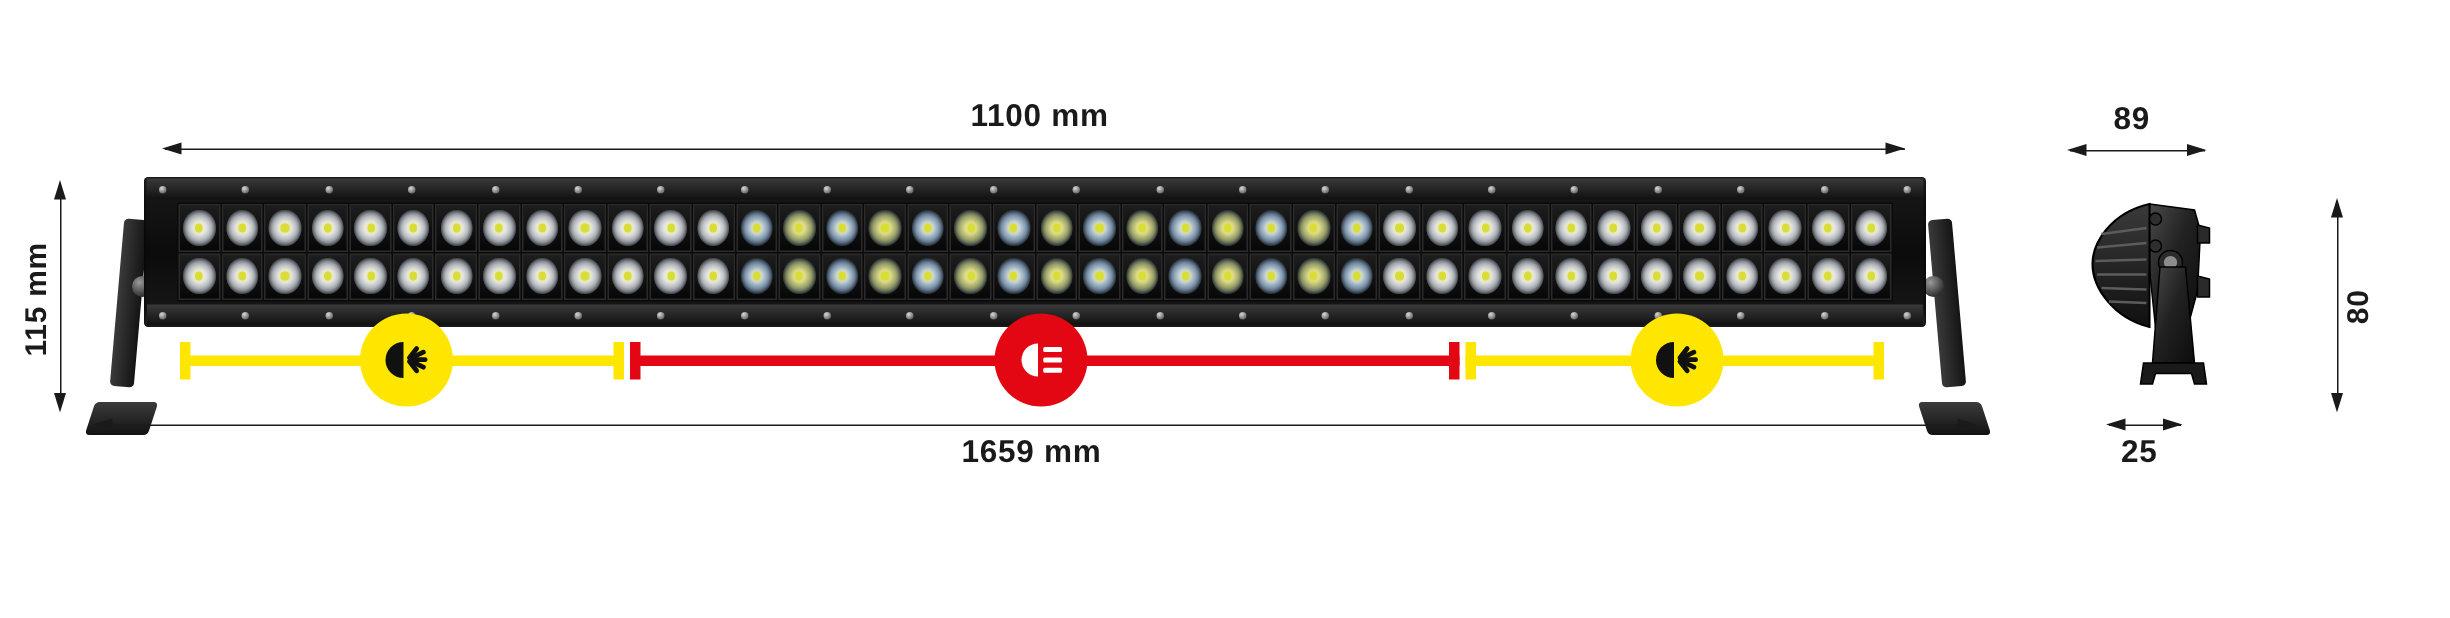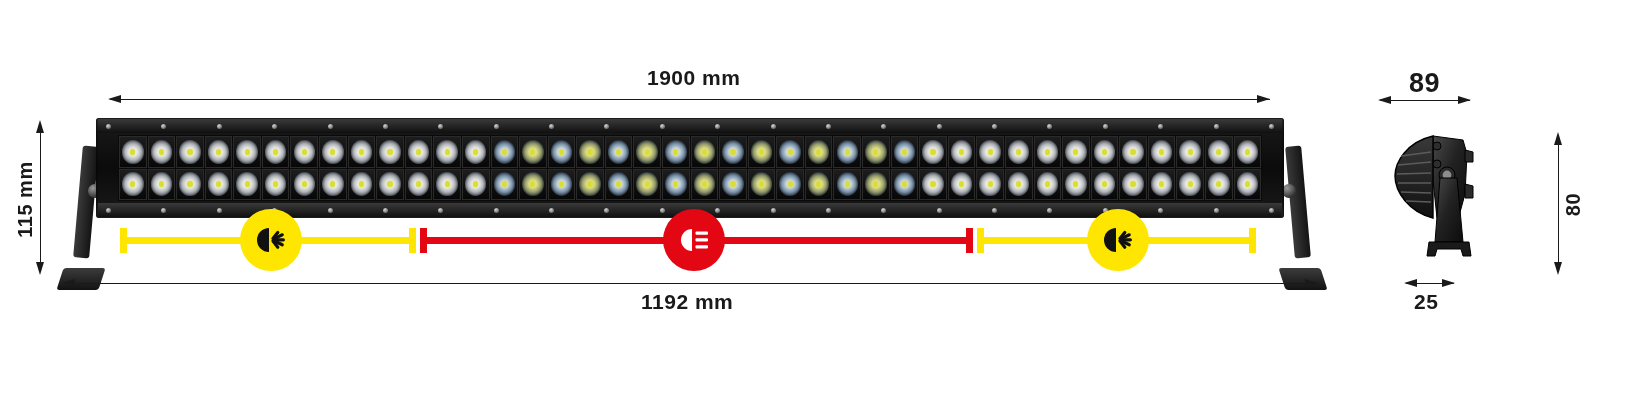--- a/index.html
+++ b/index.html
@@ -215,21 +215,21 @@
     position: absolute;
     left: 1385px; top: 120px;
     width: 120px; height: 150px;
   }
 </style>
 </head>
 <body>
 
 <div id="stage">
 
-  <div class="dim-label" style="left:647px; top:66px; font-size:21px;">1900 mm</div>
+  <div class="dim-label" style="left:647px; top:66px; font-size:21px;">1100 mm</div>
 
   <div class="dimline-h" style="left:110px; top:99px; width:1160px;"></div>
   <div class="arrow left" style="left:108px; top:95px;"></div>
   <div class="arrow right" style="left:1257px; top:95px;"></div>
 
   <div class="dimline-v" style="left:40px; top:128px; height:140px;"></div>
   <div class="arrow up" style="left:36px; top:120px;"></div>
   <div class="arrow down" style="left:36px; top:262px;"></div>
   <div class="dim-label vert" style="left:25px; top:188px; font-size:20px; width:92px; text-align:center; margin-left:-46px;">115 mm</div>
 
@@ -584,23 +584,23 @@
       <rect x="20" y="17.2" width="13" height="3.2" rx="1.6" fill="#111" transform="rotate(-26 20 18.8)"></rect>
       <rect x="20" y="17.2" width="13" height="3.2" rx="1.6" fill="#111" transform="rotate(26 20 18.8)"></rect>
       <rect x="20" y="17.2" width="11" height="3.2" rx="1.6" fill="#111" transform="rotate(-52 20 18.8)"></rect>
       <rect x="20" y="17.2" width="11" height="3.2" rx="1.6" fill="#111" transform="rotate(52 20 18.8)"></rect>
     </svg>
   </div>
 
   <div class="dimline-h" style="left:64px; top:283px; width:1254px;"></div>
   <div class="arrow left" style="left:62px; top:279px;"></div>
   <div class="arrow right" style="left:1305px; top:279px;"></div>
-  <div class="dim-label" style="left:641px; top:290px; font-size:21px;">1192 mm</div>
-
-  <div class="dim-label" style="left:1409px; top:68px; font-size:27px;">89</div>
+  <div class="dim-label" style="left:641px; top:290px; font-size:21px;">1659 mm</div>
+
+  <div class="dim-label" style="left:1409px; top:68px; font-size:21px;">89</div>
   <div class="dimline-h" style="left:1380px; top:100px; width:90px;"></div>
   <div class="arrow left" style="left:1378px; top:96px;"></div>
   <div class="arrow right" style="left:1458px; top:96px;"></div>
 
   <div class="sideview">
     <svg width="120" height="150" viewBox="0 0 120 150">
       <defs>
         <linearGradient id="gBody" x1="0" y1="0" x2="1" y2="1">
           <stop offset="0" stop-color="#4a4a4a"></stop>
           <stop offset="0.45" stop-color="#222"></stop>

